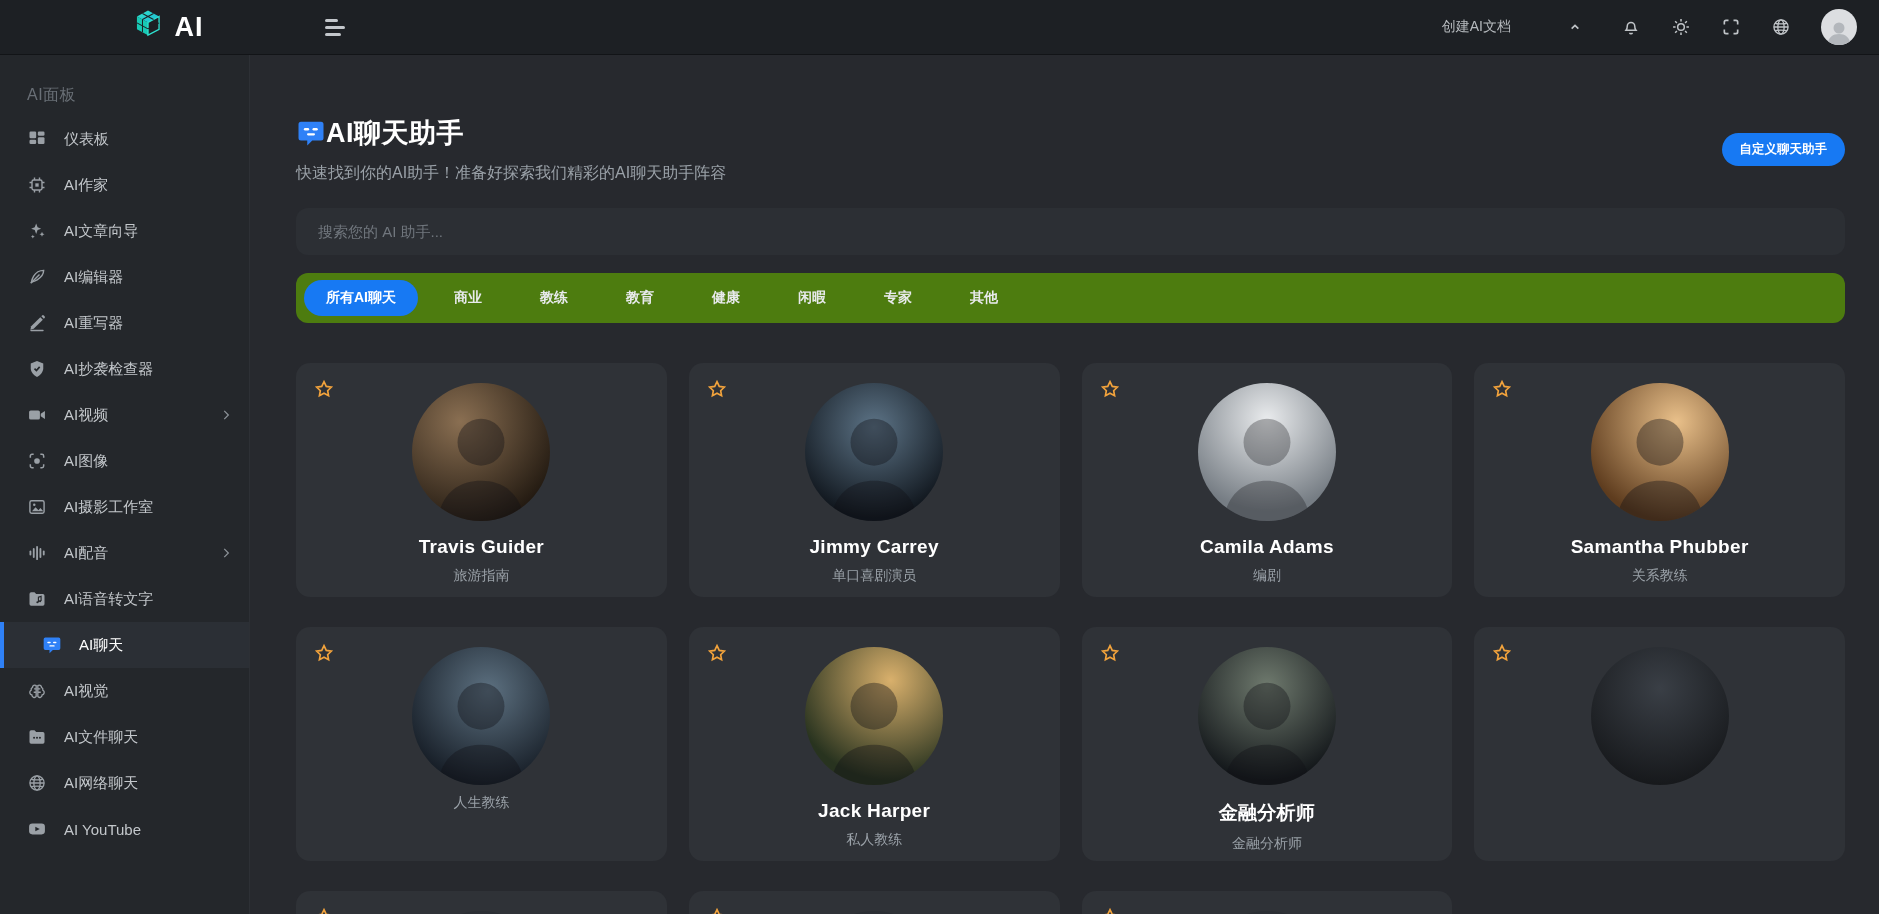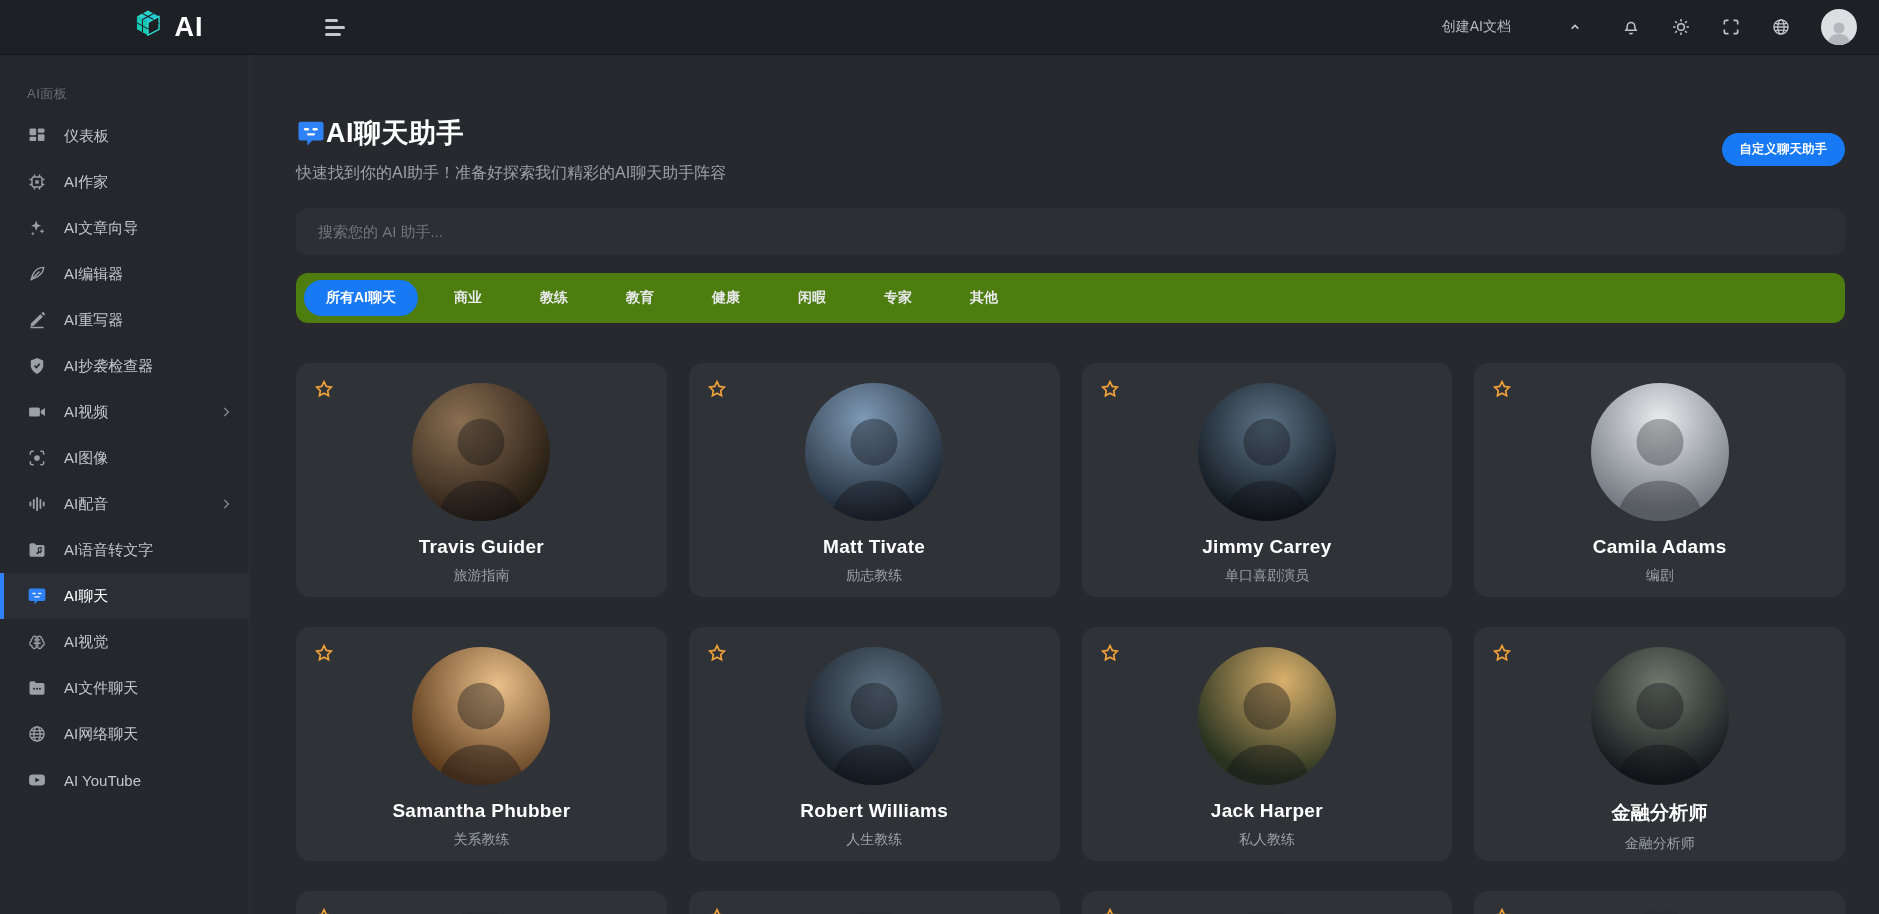--- a/index.html
+++ b/index.html
@@ -21,28 +21,28 @@
   .create-doc { color:#b6babe; font-size:14px; cursor:pointer;text-align:right; }
   .tb-icon { width:20px; height:20px; color:#c0c4c8; cursor:pointer; display:flex; align-items:center; justify-content:center; }
   .tb-icon svg { width:20px; height:20px; }
   .caret { margin-left:24px; margin-right:6px; }
   .user-avatar { width:36px; height:36px; border-radius:50%; background:#dcdee1; overflow:hidden; cursor:pointer;
                  display:flex; align-items:flex-end; justify-content:center; }
 
   
   .sidebar { position:absolute; top:55px; left:0; width:250px; height:859px; background:#24272b;
              border-right:1px solid #2d3035; overflow:hidden; }
-  .side-section { margin:30px 0 10px 27px; font-size:13px; color:#696f76; letter-spacing:.5px; }
+  .side-section { margin:30px 0 10px 27px; font-size:16px; color:#696f76; letter-spacing:.5px; }
   .side-item { display:flex; align-items:center; height:46px; padding-left:27px; cursor:pointer; color:#c3c7cb; }
   .side-item .sicon { width:20px; height:20px; margin-right:17px; color:#9aa0a6; flex:0 0 20px; }
   .side-item .sicon svg { width:20px; height:20px; display:block; }
   .side-item .slabel { font-size:15px; }
   .side-item .chev { margin-left:auto; margin-right:16px; color:#8b9197; }
   .side-item .chev svg { width:14px; height:14px; display:block; }
-  .side-item.active { background:#2b2f35; border-left:4px solid #2f81f7; padding-left:23px; color:#fff; }
+  .side-item.active { background:#2b2f35; border-left:4px solid #2f81f7; padding-left:38px; color:#fff; }
   .side-item.active .slabel { color:#fff; }
 
   
   .main { position:absolute; top:55px; left:250px; width:1629px; height:859px; padding:0 34px 0 46px; overflow:hidden; }
   .page-head { display:flex; justify-content:space-between; align-items:center; margin-top:60px; }
   .title-row { display:flex; align-items:center; }
   .title-icon { width:30px; height:30px; }
   .title-icon svg { width:30px; height:30px; display:block; }
   .page-title { color:#fff; font-size:27px; font-weight:800; letter-spacing:.5px; }
   .page-sub { margin-top:12px; color:#9aa1a8; font-size:16px; }
@@ -233,20 +233,30 @@
     <div class="side-item">
       <span class="sicon">
         <svg viewBox="0 0 24 24" fill="none" stroke="currentColor" stroke-width="1.8">
             <path d="M4 8V6a2 2 0 012-2h2M16 4h2a2 2 0 012 2v2M20 16v2a2 2 0 01-2 2h-2M8 20H6a2 2 0 01-2-2v-2"></path>
             <circle cx="12" cy="12" r="3.4" fill="currentColor" stroke="none"></circle>
           </svg>
       </span>
       <span class="slabel">AI图像</span>
     </div>
 
+    <div class="side-item">
+      <span class="sicon">
+        <svg viewBox="0 0 24 24" fill="none" stroke="currentColor" stroke-width="1.7">
+            <rect x="3.5" y="4.5" width="17" height="15" rx="2"></rect>
+            <circle cx="8.7" cy="9.2" r="1.5" fill="currentColor" stroke="none"></circle>
+            <path d="M6 17l4.3-4.8 3.4 3.8 2.4-2.8 3.4 3.8" fill="currentColor" stroke="none"></path>
+          </svg>
+      </span>
+      <span class="slabel">AI摄影工作室</span>
+    </div>
 
     <div class="side-item">
       <span class="sicon">
         <svg viewBox="0 0 24 24" fill="currentColor">
             <rect x="3" y="9" width="2.2" height="6" rx="1.1"></rect>
             <rect x="7" y="6" width="2.2" height="12" rx="1.1"></rect>
             <rect x="11" y="3.5" width="2.2" height="17" rx="1.1"></rect>
             <rect x="15" y="6" width="2.2" height="12" rx="1.1"></rect>
             <rect x="19" y="9" width="2.2" height="6" rx="1.1"></rect>
           </svg>
@@ -374,128 +384,112 @@
         <div class="avatar av0">
             <svg viewBox="0 0 100 100">
               <circle cx="50" cy="40" r="17" fill="rgba(15,17,20,.38)"></circle>
               <path d="M18 100c2-22 15-32 32-32s30 10 32 32z" fill="rgba(15,17,20,.38)"></path>
             </svg>
           </div>
         <div class="aname">Travis Guider</div>
         <div class="arole">旅游指南</div>
       </div>
 
-      <div class="card">
-        <span class="star">
-            <svg viewBox="0 0 24 24" fill="none" stroke="currentColor" stroke-width="2">
-              <polygon points="12 3.2 14.7 8.9 20.8 9.7 16.4 14 17.5 20.1 12 17.1 6.5 20.1 7.6 14 3.2 9.7 9.3 8.9"></polygon>
-            </svg>
-          </span>
-        <div class="avatar av1">
+
+      <div class="card">
+        <span class="star">
+            <svg viewBox="0 0 24 24" fill="none" stroke="currentColor" stroke-width="2">
+              <polygon points="12 3.2 14.7 8.9 20.8 9.7 16.4 14 17.5 20.1 12 17.1 6.5 20.1 7.6 14 3.2 9.7 9.3 8.9"></polygon>
+            </svg>
+          </span>
+        <div class="avatar av2">
             <svg viewBox="0 0 100 100">
               <circle cx="50" cy="40" r="17" fill="rgba(15,17,20,.38)"></circle>
               <path d="M18 100c2-22 15-32 32-32s30 10 32 32z" fill="rgba(15,17,20,.38)"></path>
             </svg>
           </div>
-        <div class="aname">Matt Tivate</div>
-        <div class="arole">励志教练</div>
-      </div>
-
-      <div class="card">
-        <span class="star">
-            <svg viewBox="0 0 24 24" fill="none" stroke="currentColor" stroke-width="2">
-              <polygon points="12 3.2 14.7 8.9 20.8 9.7 16.4 14 17.5 20.1 12 17.1 6.5 20.1 7.6 14 3.2 9.7 9.3 8.9"></polygon>
-            </svg>
-          </span>
-        <div class="avatar av2">
+        <div class="aname">Jimmy Carrey</div>
+        <div class="arole">单口喜剧演员</div>
+      </div>
+
+      <div class="card">
+        <span class="star">
+            <svg viewBox="0 0 24 24" fill="none" stroke="currentColor" stroke-width="2">
+              <polygon points="12 3.2 14.7 8.9 20.8 9.7 16.4 14 17.5 20.1 12 17.1 6.5 20.1 7.6 14 3.2 9.7 9.3 8.9"></polygon>
+            </svg>
+          </span>
+        <div class="avatar av3">
+            <svg viewBox="0 0 100 100">
+              <circle cx="50" cy="40" r="17" fill="rgba(15,17,20,.30)"></circle>
+              <path d="M18 100c2-22 15-32 32-32s30 10 32 32z" fill="rgba(15,17,20,.30)"></path>
+            </svg>
+          </div>
+        <div class="aname">Camila Adams</div>
+        <div class="arole">编剧</div>
+      </div>
+
+      <div class="card">
+        <span class="star">
+            <svg viewBox="0 0 24 24" fill="none" stroke="currentColor" stroke-width="2">
+              <polygon points="12 3.2 14.7 8.9 20.8 9.7 16.4 14 17.5 20.1 12 17.1 6.5 20.1 7.6 14 3.2 9.7 9.3 8.9"></polygon>
+            </svg>
+          </span>
+        <div class="avatar av4">
             <svg viewBox="0 0 100 100">
               <circle cx="50" cy="40" r="17" fill="rgba(15,17,20,.38)"></circle>
               <path d="M18 100c2-22 15-32 32-32s30 10 32 32z" fill="rgba(15,17,20,.38)"></path>
             </svg>
           </div>
-        <div class="aname">Jimmy Carrey</div>
-        <div class="arole">单口喜剧演员</div>
-      </div>
-
-      <div class="card">
-        <span class="star">
-            <svg viewBox="0 0 24 24" fill="none" stroke="currentColor" stroke-width="2">
-              <polygon points="12 3.2 14.7 8.9 20.8 9.7 16.4 14 17.5 20.1 12 17.1 6.5 20.1 7.6 14 3.2 9.7 9.3 8.9"></polygon>
-            </svg>
-          </span>
-        <div class="avatar av3">
-            <svg viewBox="0 0 100 100">
-              <circle cx="50" cy="40" r="17" fill="rgba(15,17,20,.30)"></circle>
-              <path d="M18 100c2-22 15-32 32-32s30 10 32 32z" fill="rgba(15,17,20,.30)"></path>
-            </svg>
-          </div>
-        <div class="aname">Camila Adams</div>
-        <div class="arole">编剧</div>
-      </div>
-
-      <div class="card">
-        <span class="star">
-            <svg viewBox="0 0 24 24" fill="none" stroke="currentColor" stroke-width="2">
-              <polygon points="12 3.2 14.7 8.9 20.8 9.7 16.4 14 17.5 20.1 12 17.1 6.5 20.1 7.6 14 3.2 9.7 9.3 8.9"></polygon>
-            </svg>
-          </span>
-        <div class="avatar av4">
+        <div class="aname">Samantha Phubber</div>
+        <div class="arole">关系教练</div>
+      </div>
+
+      <div class="card">
+        <span class="star">
+            <svg viewBox="0 0 24 24" fill="none" stroke="currentColor" stroke-width="2">
+              <polygon points="12 3.2 14.7 8.9 20.8 9.7 16.4 14 17.5 20.1 12 17.1 6.5 20.1 7.6 14 3.2 9.7 9.3 8.9"></polygon>
+            </svg>
+          </span>
+        <div class="avatar av5">
             <svg viewBox="0 0 100 100">
               <circle cx="50" cy="40" r="17" fill="rgba(15,17,20,.38)"></circle>
               <path d="M18 100c2-22 15-32 32-32s30 10 32 32z" fill="rgba(15,17,20,.38)"></path>
             </svg>
           </div>
-        <div class="aname">Samantha Phubber</div>
-        <div class="arole">关系教练</div>
-      </div>
-
-      <div class="card">
-        <span class="star">
-            <svg viewBox="0 0 24 24" fill="none" stroke="currentColor" stroke-width="2">
-              <polygon points="12 3.2 14.7 8.9 20.8 9.7 16.4 14 17.5 20.1 12 17.1 6.5 20.1 7.6 14 3.2 9.7 9.3 8.9"></polygon>
-            </svg>
-          </span>
-        <div class="avatar av5">
+        <div class="arole">人生教练</div>
+      </div>
+
+      <div class="card">
+        <span class="star">
+            <svg viewBox="0 0 24 24" fill="none" stroke="currentColor" stroke-width="2">
+              <polygon points="12 3.2 14.7 8.9 20.8 9.7 16.4 14 17.5 20.1 12 17.1 6.5 20.1 7.6 14 3.2 9.7 9.3 8.9"></polygon>
+            </svg>
+          </span>
+        <div class="avatar av6">
             <svg viewBox="0 0 100 100">
               <circle cx="50" cy="40" r="17" fill="rgba(15,17,20,.38)"></circle>
               <path d="M18 100c2-22 15-32 32-32s30 10 32 32z" fill="rgba(15,17,20,.38)"></path>
             </svg>
           </div>
-        <div class="aname">Robert Williams</div>
-        <div class="arole">人生教练</div>
-      </div>
-
-      <div class="card">
-        <span class="star">
-            <svg viewBox="0 0 24 24" fill="none" stroke="currentColor" stroke-width="2">
-              <polygon points="12 3.2 14.7 8.9 20.8 9.7 16.4 14 17.5 20.1 12 17.1 6.5 20.1 7.6 14 3.2 9.7 9.3 8.9"></polygon>
-            </svg>
-          </span>
-        <div class="avatar av6">
+        <div class="aname">Jack Harper</div>
+        <div class="arole">私人教练</div>
+      </div>
+
+      <div class="card">
+        <span class="star">
+            <svg viewBox="0 0 24 24" fill="none" stroke="currentColor" stroke-width="2">
+              <polygon points="12 3.2 14.7 8.9 20.8 9.7 16.4 14 17.5 20.1 12 17.1 6.5 20.1 7.6 14 3.2 9.7 9.3 8.9"></polygon>
+            </svg>
+          </span>
+        <div class="avatar av7">
             <svg viewBox="0 0 100 100">
               <circle cx="50" cy="40" r="17" fill="rgba(15,17,20,.38)"></circle>
               <path d="M18 100c2-22 15-32 32-32s30 10 32 32z" fill="rgba(15,17,20,.38)"></path>
             </svg>
           </div>
-        <div class="aname">Jack Harper</div>
-        <div class="arole">私人教练</div>
-      </div>
-
-      <div class="card">
-        <span class="star">
-            <svg viewBox="0 0 24 24" fill="none" stroke="currentColor" stroke-width="2">
-              <polygon points="12 3.2 14.7 8.9 20.8 9.7 16.4 14 17.5 20.1 12 17.1 6.5 20.1 7.6 14 3.2 9.7 9.3 8.9"></polygon>
-            </svg>
-          </span>
-        <div class="avatar av7">
-            <svg viewBox="0 0 100 100">
-              <circle cx="50" cy="40" r="17" fill="rgba(15,17,20,.38)"></circle>
-              <path d="M18 100c2-22 15-32 32-32s30 10 32 32z" fill="rgba(15,17,20,.38)"></path>
-            </svg>
-          </div>
         <div class="aname">金融分析师</div>
         <div class="arole">金融分析师</div>
       </div>
 
       <div class="card">
         <span class="star">
             <svg viewBox="0 0 24 24" fill="none" stroke="currentColor" stroke-width="2">
               <polygon points="12 3.2 14.7 8.9 20.8 9.7 16.4 14 17.5 20.1 12 17.1 6.5 20.1 7.6 14 3.2 9.7 9.3 8.9"></polygon>
             </svg>
           </span>

